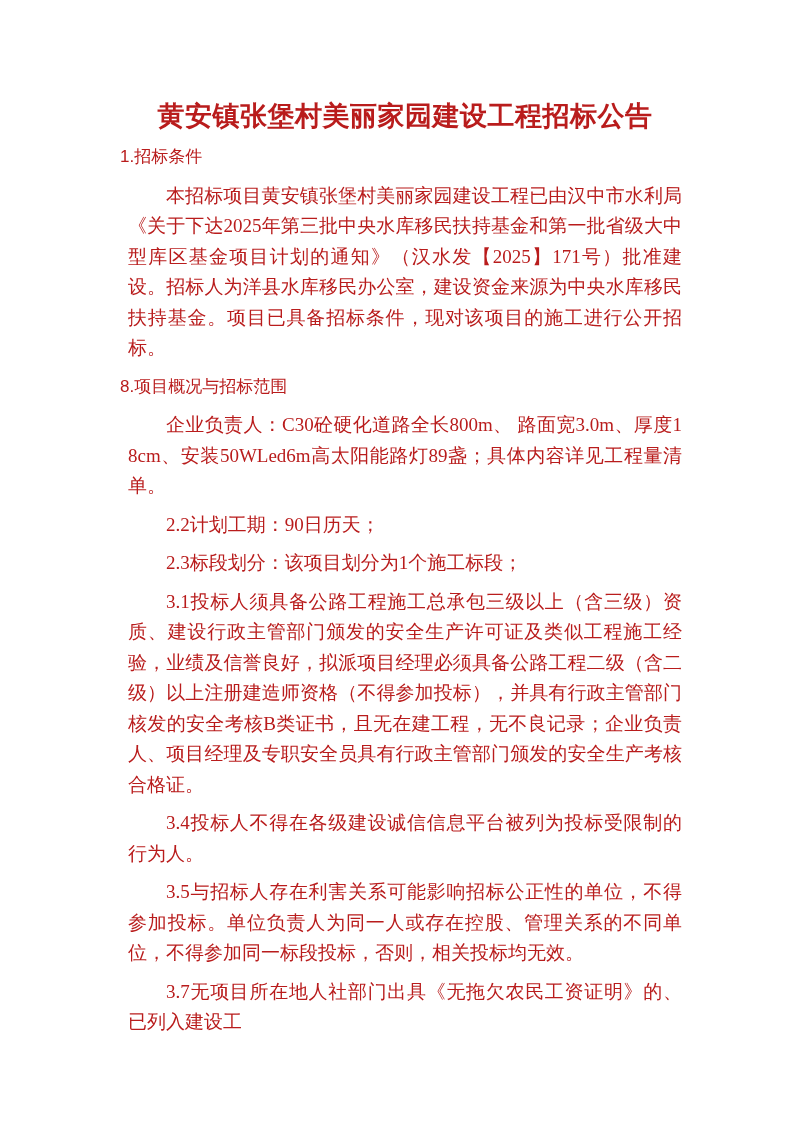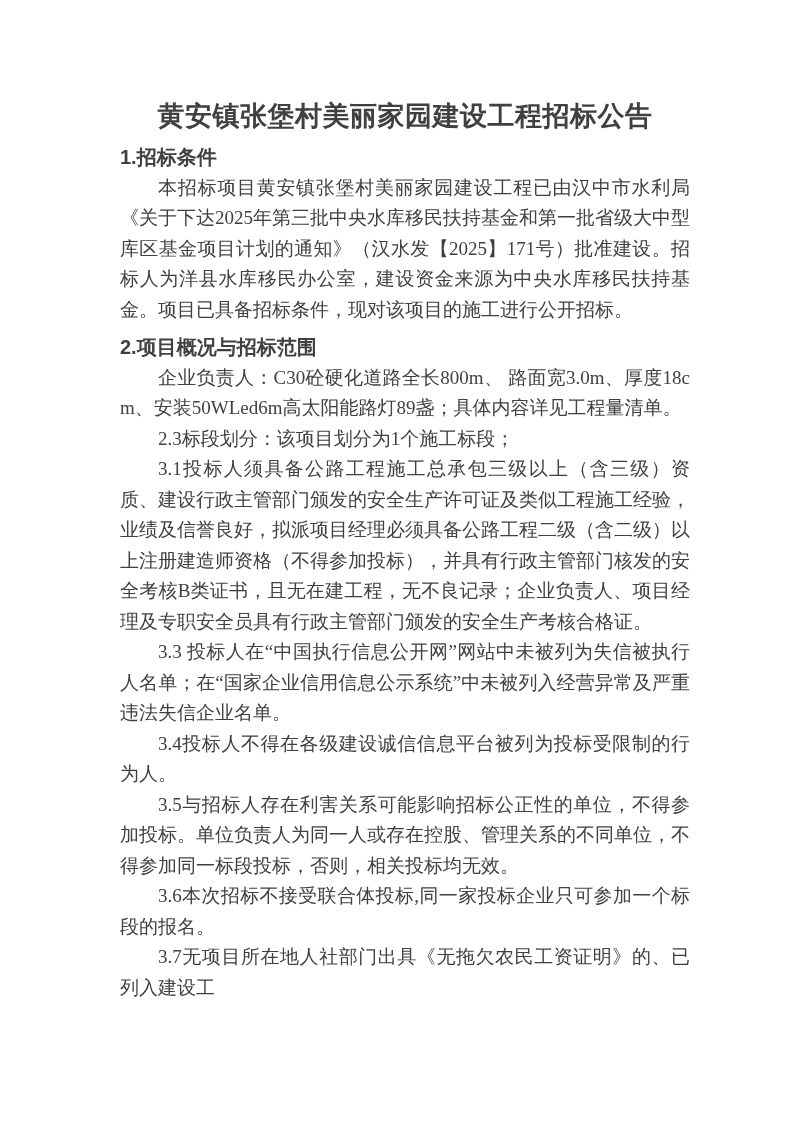--- a/index.html
+++ b/index.html
@@ -9,61 +9,60 @@
   }
   .page {
     position: relative;
     width: 793px;
     height: 1122px;
     background: #ffffff;
     box-sizing: border-box;
     padding: 97px 103px 0 120px;
     overflow: hidden;
     font-family: "Liberation Serif", "DejaVu Serif", serif;
-    color: #404040;
+    color: #b91c1c;
   }
   .doc-title {
     margin: 0 0 2px 0;
     font-size: 27px;
     font-weight: bold;
     text-align: center;
     line-height: 38px;
     letter-spacing: 0.5px;
     white-space: nowrap;
   }
   .section-heading {
     margin: 7px 0 0 0;
-    font-size: 20px;
-    font-weight: bold;
+    font-size: 17px;
+    font-weight: normal;
     line-height: 30.5px;
     font-family: "Liberation Sans", "DejaVu Sans", sans-serif;
   }
   .para {
-    margin: 0;
+    margin: 8px;
     font-size: 19px;
     line-height: 30.5px;
     text-align: justify;
     text-indent: 2em;
     word-break: break-all;
   }
 </style>
 </head>
 <body>
 
 <div class="page">
 
   <h1 class="doc-title">黄安镇张堡村美丽家园建设工程招标公告</h1>
 
   <h2 class="section-heading">1.招标条件</h2>
   <p class="para">本招标项目黄安镇张堡村美丽家园建设工程已由汉中市水利局《关于下达2025年第三批中央水库移民扶持基金和第一批省级大中型库区基金项目计划的通知》（汉水发【2025】171号）批准建设。招标人为洋县水库移民办公室，建设资金来源为中央水库移民扶持基金。项目已具备招标条件，现对该项目的施工进行公开招标。</p>
 
-  <h2 class="section-heading">2.项目概况与招标范围</h2>
+  <h2 class="section-heading">8.项目概况与招标范围</h2>
   <p class="para">企业负责人：C30砼硬化道路全长800m、 路面宽3.0m、厚度18cm、安装50WLed6m高太阳能路灯89盏；具体内容详见工程量清单。</p>
+  <p class="para">2.2计划工期：90日历天；</p>
   <p class="para">2.3标段划分：该项目划分为1个施工标段；</p>
 
   <p class="para">3.1投标人须具备公路工程施工总承包三级以上（含三级）资质、建设行政主管部门颁发的安全生产许可证及类似工程施工经验，业绩及信誉良好，拟派项目经理必须具备公路工程二级（含二级）以上注册建造师资格（不得参加投标），并具有行政主管部门核发的安全考核B类证书，且无在建工程，无不良记录；企业负责人、项目经理及专职安全员具有行政主管部门颁发的安全生产考核合格证。</p>
-  <p class="para">3.3 投标人在“中国执行信息公开网”网站中未被列为失信被执行人名单；在“国家企业信用信息公示系统”中未被列入经营异常及严重违法失信企业名单。</p>
   <p class="para">3.4投标人不得在各级建设诚信信息平台被列为投标受限制的行为人。</p>
   <p class="para">3.5与招标人存在利害关系可能影响招标公正性的单位，不得参加投标。单位负责人为同一人或存在控股、管理关系的不同单位，不得参加同一标段投标，否则，相关投标均无效。</p>
-  <p class="para">3.6本次招标不接受联合体投标,同一家投标企业只可参加一个标段的报名。</p>
   <p class="para">3.7无项目所在地人社部门出具《无拖欠农民工资证明》的、已列入建设工</p>
 
 </div>
 
 </body></html>

